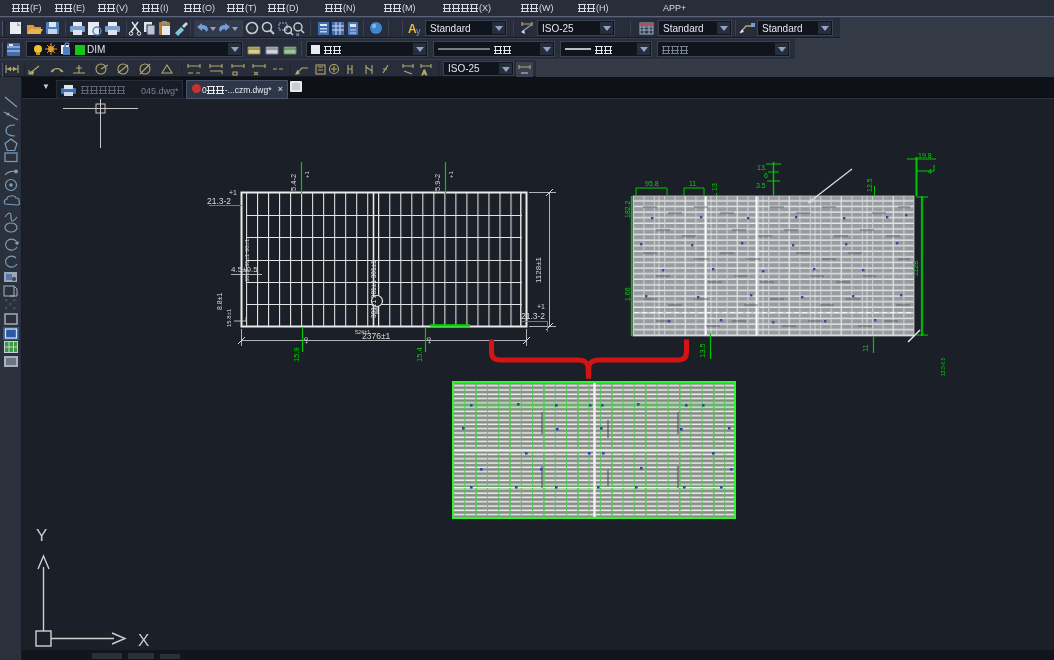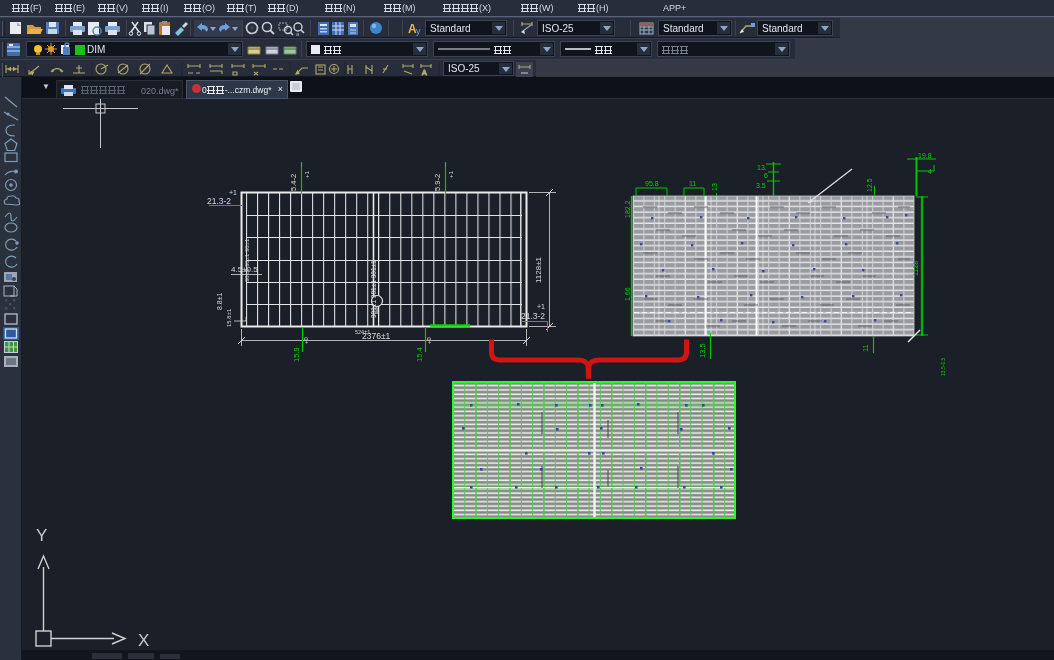--- a/index.html
+++ b/index.html
@@ -563,21 +563,21 @@
 </div>
 <div id="tabbar">
  <span style="position:absolute;left:42px;top:5px;font-size:8px;color:#c8cdd8">▼</span>
  <div class="tab" style="left:56px;width:127px;background:#171c25;border:1px solid #262d39;color:#5a6272">
   <svg width="18" height="14" style="position:absolute;left:3px;top:2px">
         <rect x="1" y="5" width="15" height="6" rx="1" fill="#3a72c4"></rect>
         <rect x="4" y="2" width="9" height="4" fill="#dfe6f0"></rect>
         <rect x="4" y="9" width="9" height="4" fill="#cfd9e8"></rect>
       </svg>
   <span style="position:absolute;left:24px;top:4px"><i class="cj"></i><i class="cj"></i><i class="cj"></i><i class="cj"></i><i class="cj"></i></span>
-  <span style="position:absolute;left:84px;top:5px;color:#77808f">020.dwg*</span>
+  <span style="position:absolute;left:84px;top:5px;color:#77808f">045.dwg*</span>
  </div>
  <div class="tab" style="left:186px;width:102px;background:#2e3748;border:1px solid #4a5468;color:#e8ecf2">
   <span style="position:absolute;left:5px;top:3px;width:9px;height:9px;border-radius:50%;background:#c83232"></span>
   <span style="position:absolute;left:15px;top:4px;font-size:8.5px">0<i class="cj"></i><i class="cj"></i>-...czm.dwg*</span>
   <span style="position:absolute;right:4px;top:3px;font-size:9px">×</span>
  </div>
  <svg width="18" height="15" style="position:absolute;left:289px;top:3px">
       <rect x="1" y="1" width="12" height="11" rx="1" fill="#e8eaef"></rect>
       <rect x="3" y="3" width="8" height="7" fill="#c8cdd6"></rect>
     </svg>

